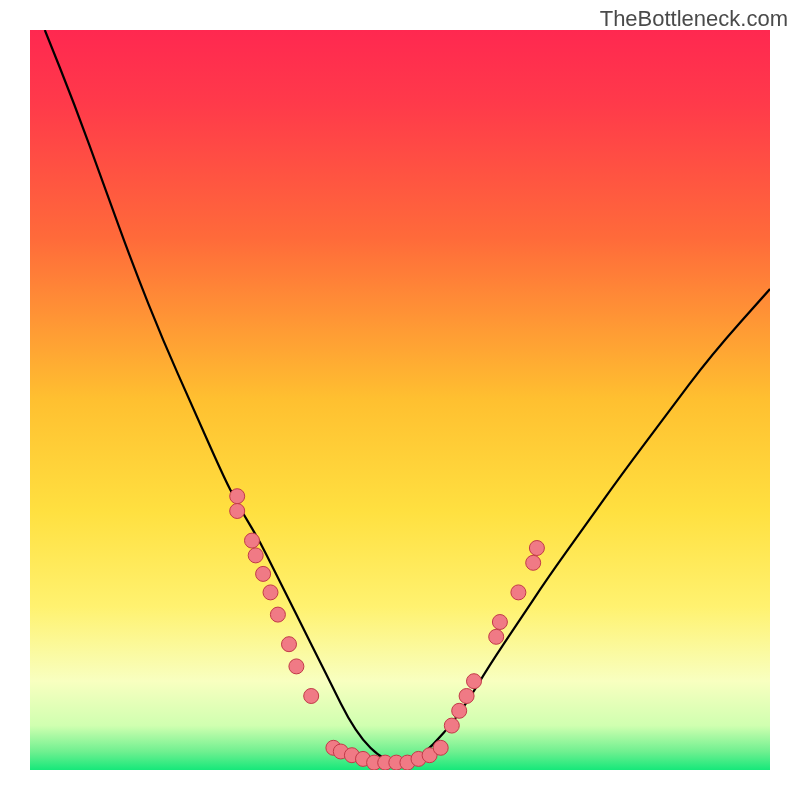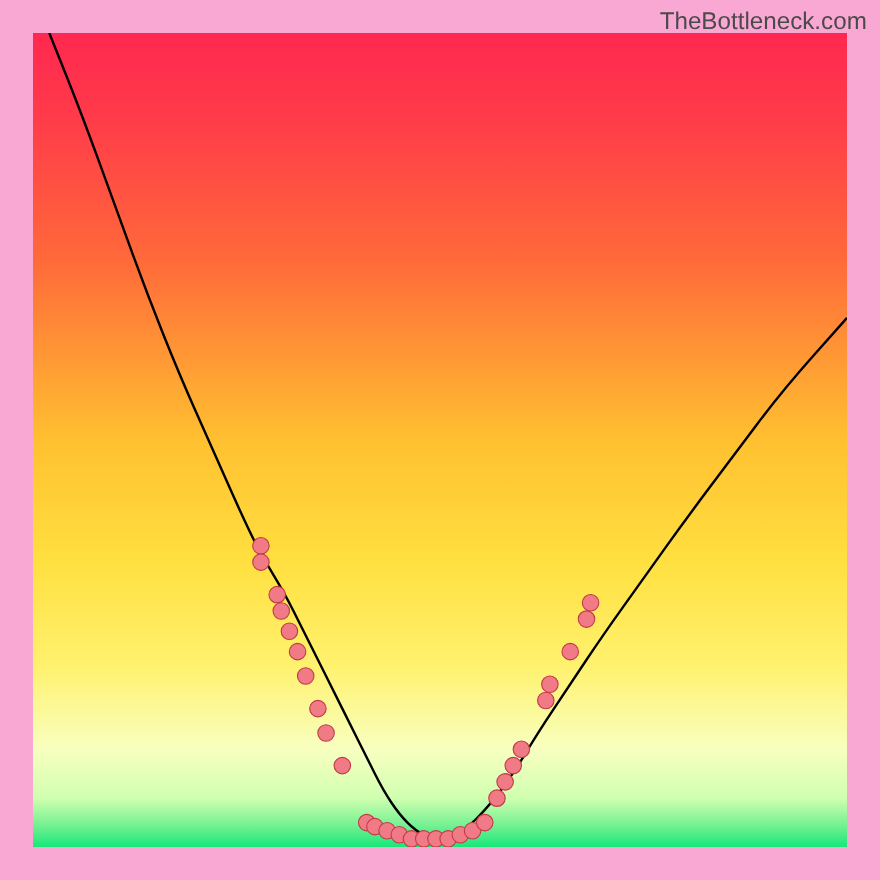--- a/index.html
+++ b/index.html
@@ -1,21 +1,21 @@
 <!DOCTYPE html>
 <html><head>
 <meta charset="utf-8">
 <style>
   * { margin: 0; padding: 0; box-sizing: border-box; }
   html, body { width: 800px; height: 800px; background: #000; overflow: hidden; }
   .container {
     width: 800px;
     height: 800px;
     position: relative;
-    background: #f9a8d4;
+    background: #ffffff;
   }
   .watermark {
     position: absolute;
     top: 6px;
     right: 12px;
     color: #4a4a4a;
     font-family: Arial, sans-serif;
     font-size: 22px;
     font-weight: 500;
     z-index: 10;

